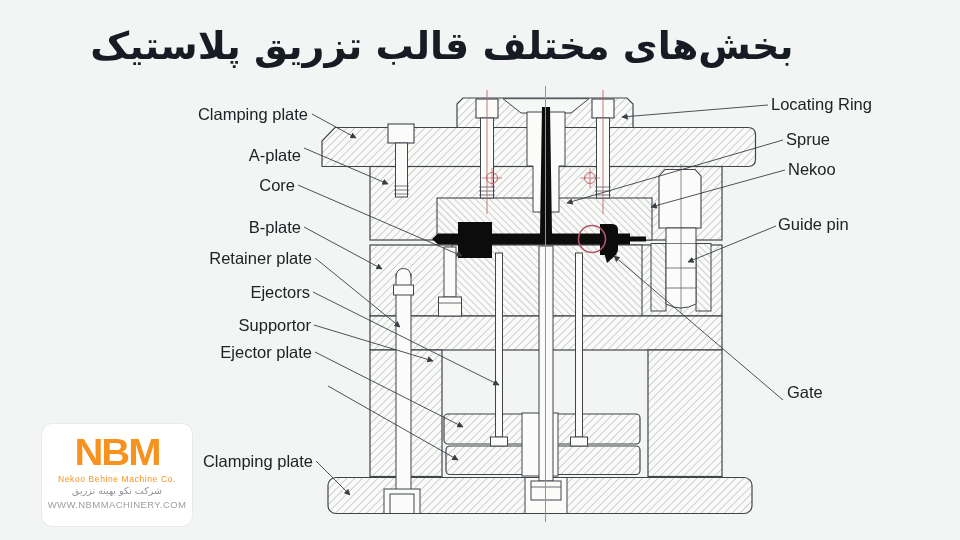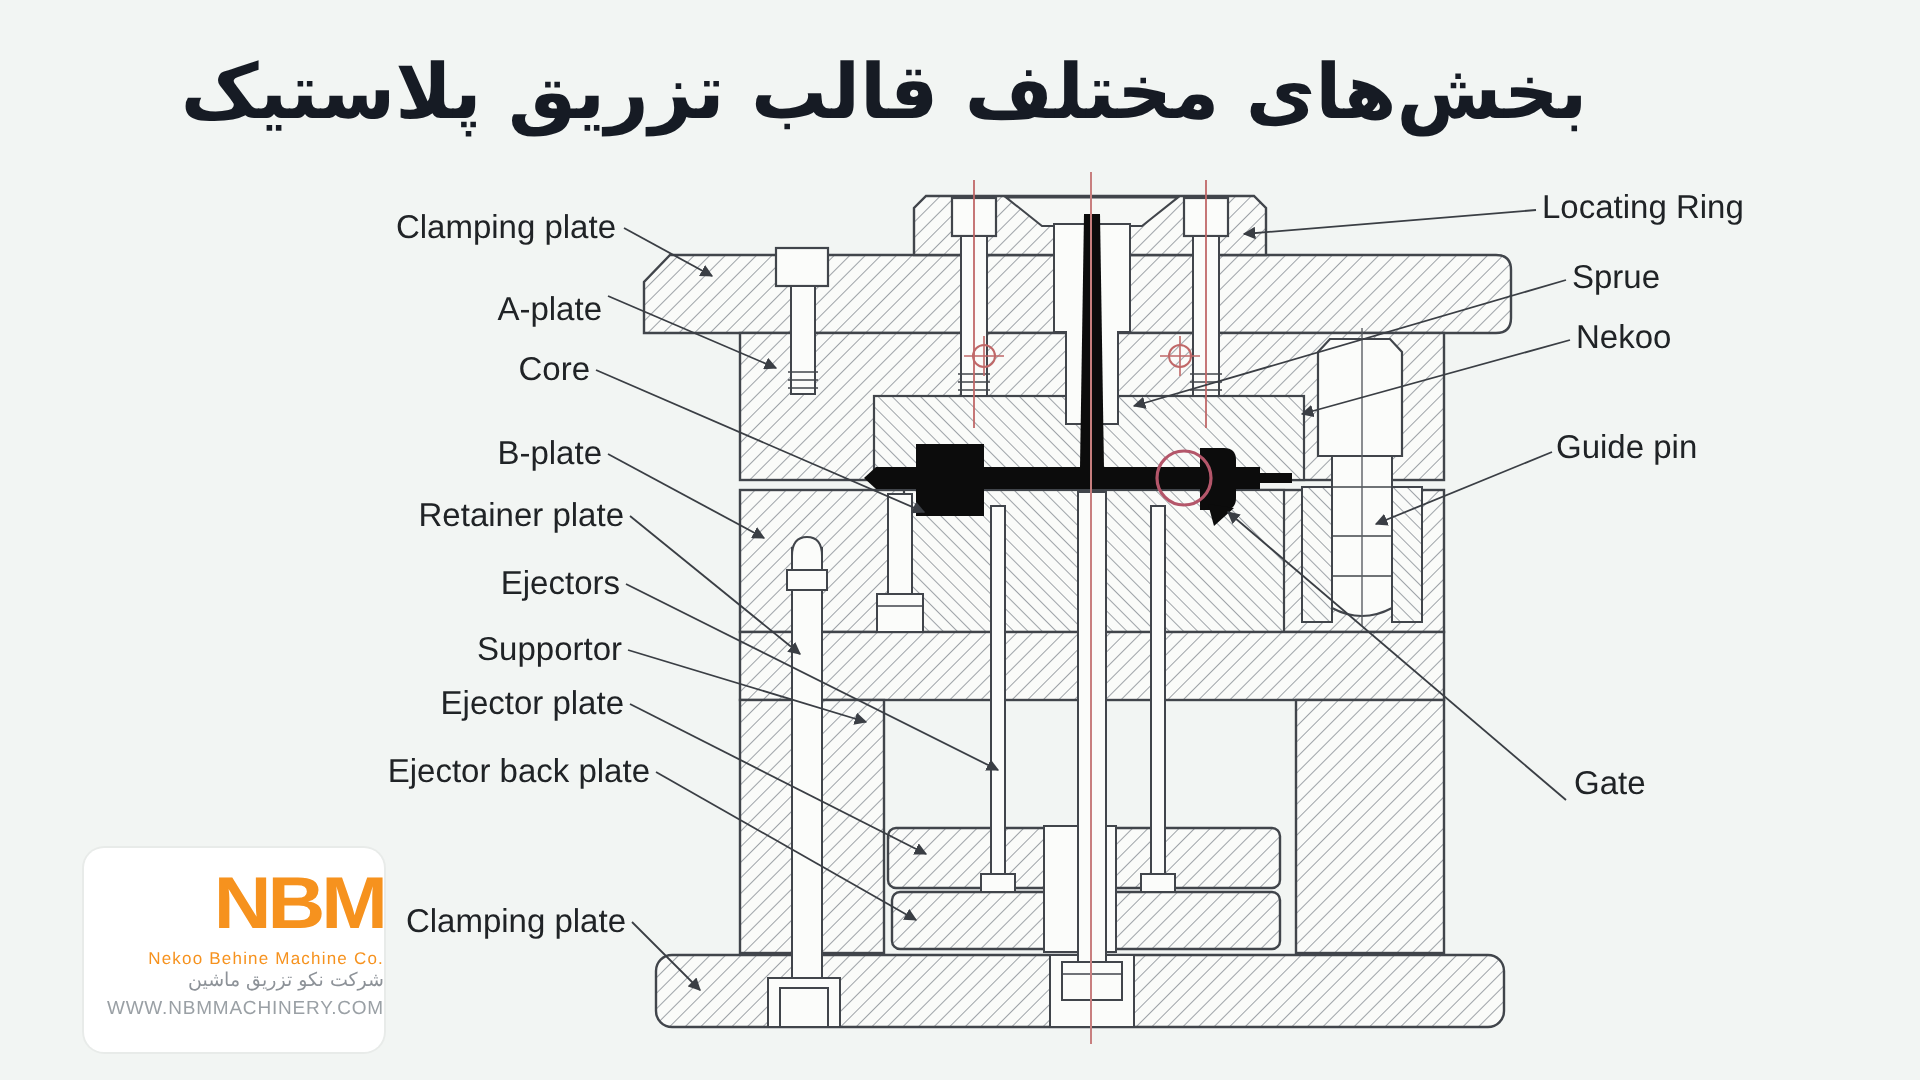--- a/index.html
+++ b/index.html
@@ -5,21 +5,21 @@
   html,body{margin:0;padding:0;}
   .stage{position:relative;width:960px;height:540px;background:#f2f5f3;overflow:hidden;
          font-family:"Liberation Sans",sans-serif;}
   .title{position:absolute;top:24px;left:0;width:884px;text-align:center;
          font-family:"DejaVu Sans",sans-serif;font-weight:700;font-size:38px;
          color:#161b24;letter-spacing:0;}
   svg.diagram{position:absolute;left:0;top:0;}
   .lbl{position:absolute;font-size:16.5px;color:#202326;white-space:nowrap;line-height:20px;}
   .lbl.left{text-align:right;margin-left:25px;}
   .logo-card{position:absolute;left:42px;top:424px;width:150px;height:102px;background:#ffffff;
-             border-radius:10px;box-shadow:0 0 0 1px rgba(0,0,0,0.04);text-align:right;}
+             border-radius:10px;box-shadow:0 0 0 1px rgba(0,0,0,0.04);text-align:center;}
   .logo-nbm{font-weight:800;font-size:40px;line-height:40px;margin-top:8px;color:#F6921E;
             letter-spacing:-2px;transform:scaleY(0.92);}
   .logo-en{font-size:8.5px;color:#F6921E;letter-spacing:0.6px;margin-top:2px;}
   .logo-fa{font-family:"DejaVu Sans",sans-serif;font-size:9.5px;color:#8d9298;margin-top:1px;}
   .logo-web{font-size:9.5px;color:#9aa0a5;letter-spacing:0.4px;margin-top:3px;}
 </style>
 </head>
 <body>
 
 <div class="stage">
@@ -170,29 +170,28 @@
   </svg>
 
   <div class="lbl left" style="right:652px;top:104px;">Clamping plate</div>
   <div class="lbl left" style="right:659px;top:145px;">A-plate</div>
   <div class="lbl left" style="right:665px;top:175px;">Core</div>
   <div class="lbl left" style="right:659px;top:217px;">B-plate</div>
   <div class="lbl left" style="right:648px;top:248px;">Retainer plate</div>
   <div class="lbl left" style="right:650px;top:282px;">Ejectors</div>
   <div class="lbl left" style="right:649px;top:315px;">Supportor</div>
   <div class="lbl left" style="right:648px;top:342px;">Ejector plate</div>
-  <div class="lbl left" style="right:635px;top:376px;">Ejector back plate</div>
   <div class="lbl left" style="right:647px;top:451px;">Clamping plate</div>
 
   <div class="lbl" style="left:771px;top:94px;">Locating Ring</div>
   <div class="lbl" style="left:786px;top:129px;">Sprue</div>
   <div class="lbl" style="left:788px;top:159px;">Nekoo</div>
   <div class="lbl" style="left:778px;top:214px;">Guide pin</div>
   <div class="lbl" style="left:787px;top:382px;">Gate</div>
 
   <div class="logo-card">
     <div class="logo-nbm">NBM</div>
     <div class="logo-en">Nekoo Behine Machine Co.</div>
-    <div class="logo-fa" dir="rtl">شرکت نکو تزریق ماشین</div>
+    <div class="logo-fa" dir="rtl">شرکت نکو بهینه تزریق</div>
     <div class="logo-web">WWW.NBMMACHINERY.COM</div>
   </div>
 
 </div>
 
 </body></html>

